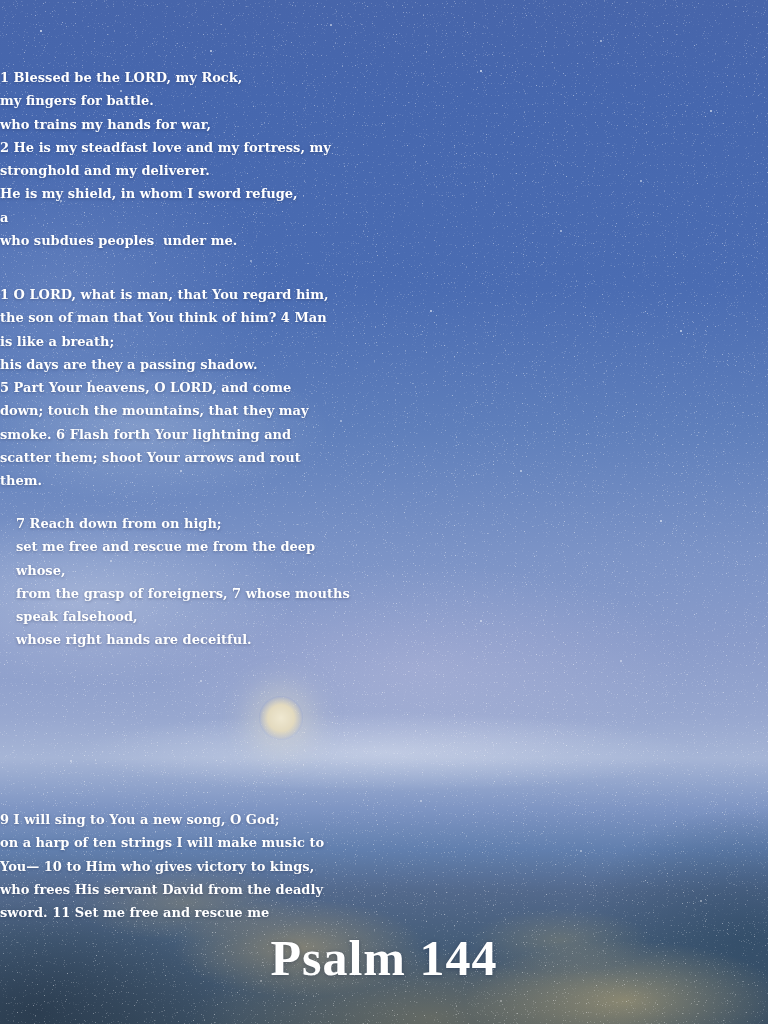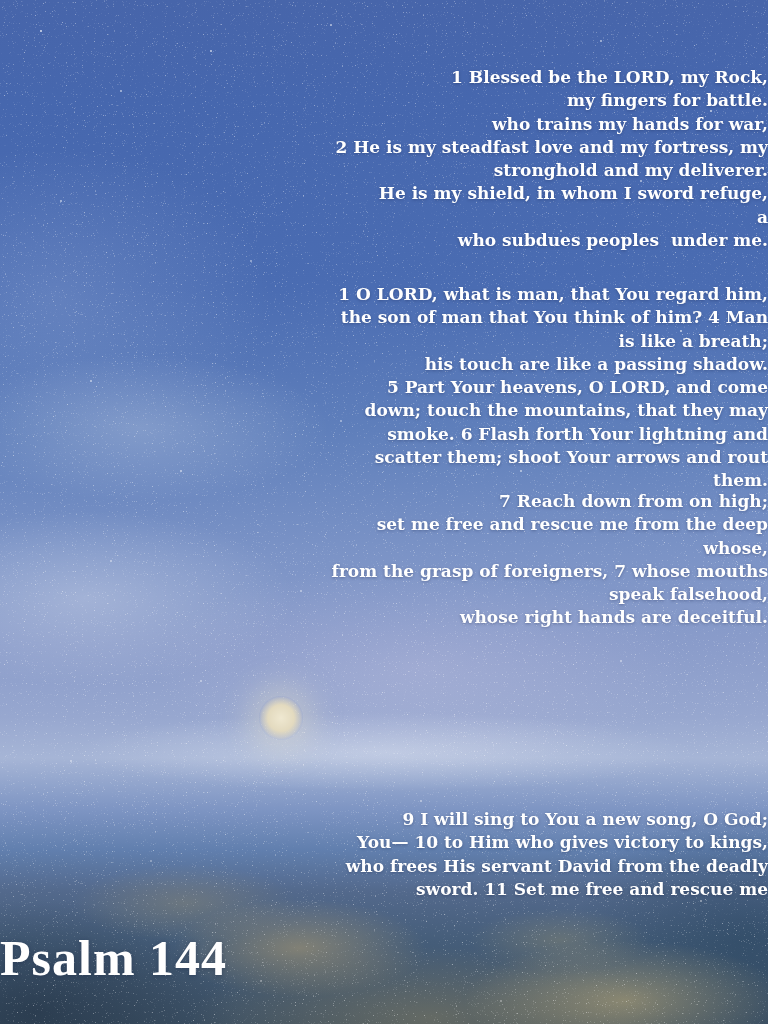--- a/index.html
+++ b/index.html
@@ -84,38 +84,39 @@
     border-radius: 50%;
     background: radial-gradient(circle,
       #efe8d1 0%, #e3dabf 42%, rgba(227,218,191,0.45) 62%, rgba(227,218,191,0) 74%);
     box-shadow: 0 0 28px 12px rgba(235,228,203,0.35);
   }
   
   .stanza {
     position: absolute;
     left: 0;
     right: 0;
-    text-align: right;
+    text-align: left;
     color: #ffffff;
     font-weight: bold;
-    font-size: 17px;
+    font-size: 13px;
     line-height: 23.3px;
     text-shadow: 0 1px 3px rgba(18,30,70,0.35);
   }
   .line { white-space: pre; }
   .s1 { top: 66px; }
   .s2 { top: 283px; }
-  .s3 { top: 490px; }
+  .s3 { top: 512px; padding-left: 16px; }
   .s4 { top: 774px; margin-top: 34px; }
   .title {
     position: absolute;
     left: 0;
     right: 0;
     top: 930px;
     margin: 0;
+    text-align: center;
     color: #ffffff;
     font-family: "Liberation Serif", serif;
     font-weight: bold;
     font-size: 50px;
     line-height: 56px;
     letter-spacing: 1px;
     text-shadow: 0 1px 4px rgba(18,30,60,0.35);
   }
 </style>
 </head>
@@ -143,38 +144,39 @@
     <div class="line">stronghold and my deliverer.</div>
     <div class="line">He is my shield, in whom I sword refuge,</div>
     <div class="line">a</div>
     <div class="line">who subdues peoples  under me.</div>
   </section>
 
   <section class="stanza s2">
     <div class="line">1 O LORD, what is man, that You regard him,</div>
     <div class="line">the son of man that You think of him? 4 Man</div>
     <div class="line">is like a breath;</div>
-    <div class="line">his touch are like a passing shadow.</div>
+    <div class="line">his days are they a passing shadow.</div>
     <div class="line">5 Part Your heavens, O LORD, and come</div>
     <div class="line">down; touch the mountains, that they may</div>
     <div class="line">smoke. 6 Flash forth Your lightning and</div>
     <div class="line">scatter them; shoot Your arrows and rout</div>
     <div class="line">them.</div>
   </section>
 
   <section class="stanza s3">
     <div class="line">7 Reach down from on high;</div>
     <div class="line">set me free and rescue me from the deep</div>
     <div class="line">whose,</div>
     <div class="line">from the grasp of foreigners, 7 whose mouths</div>
     <div class="line">speak falsehood,</div>
     <div class="line">whose right hands are deceitful.</div>
   </section>
 
   <section class="stanza s4">
     <div class="line">9 I will sing to You a new song, O God;</div>
+    <div class="line">on a harp of ten strings I will make music to</div>
     <div class="line">You— 10 to Him who gives victory to kings,</div>
     <div class="line">who frees His servant David from the deadly</div>
     <div class="line">sword. 11 Set me free and rescue me</div>
   </section>
 
   <h1 class="title">Psalm 144</h1>
 </div>
 
 </body></html>

